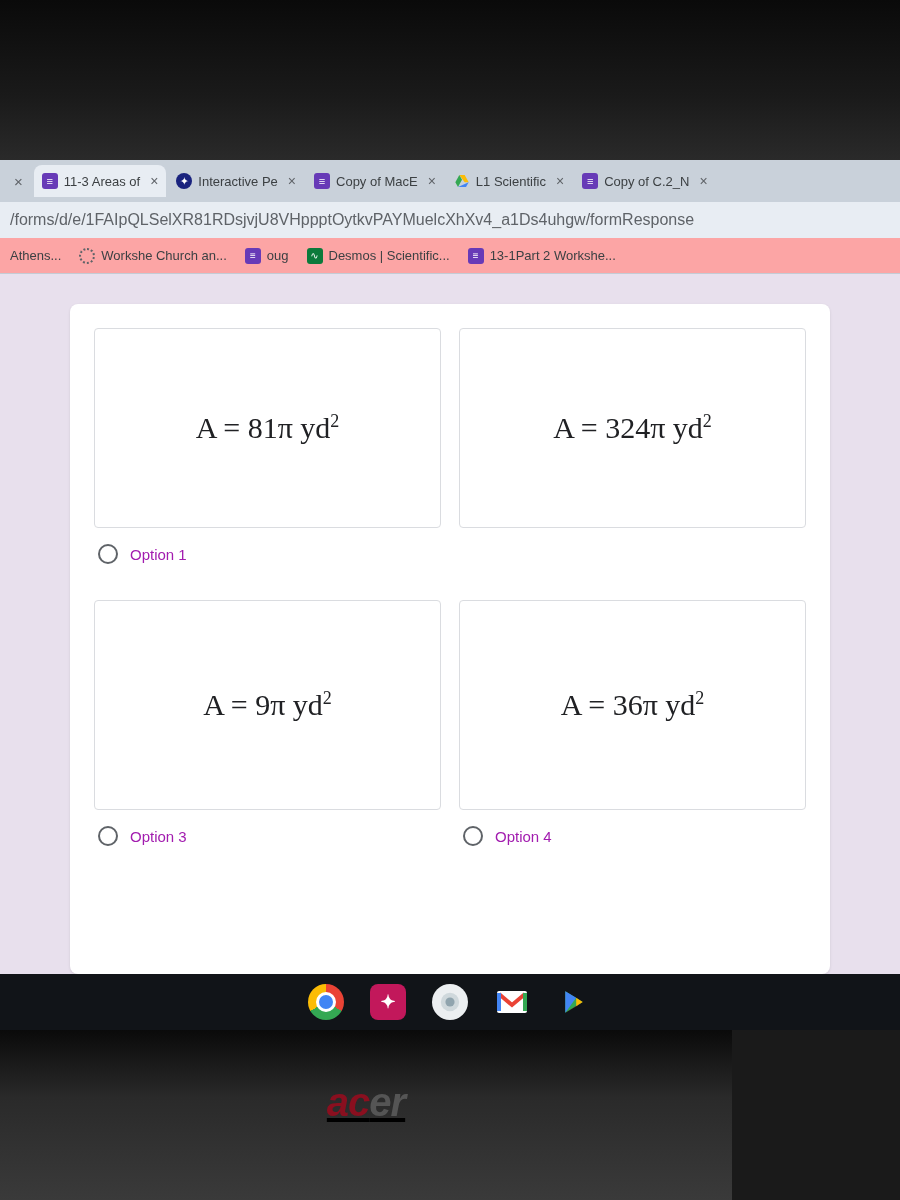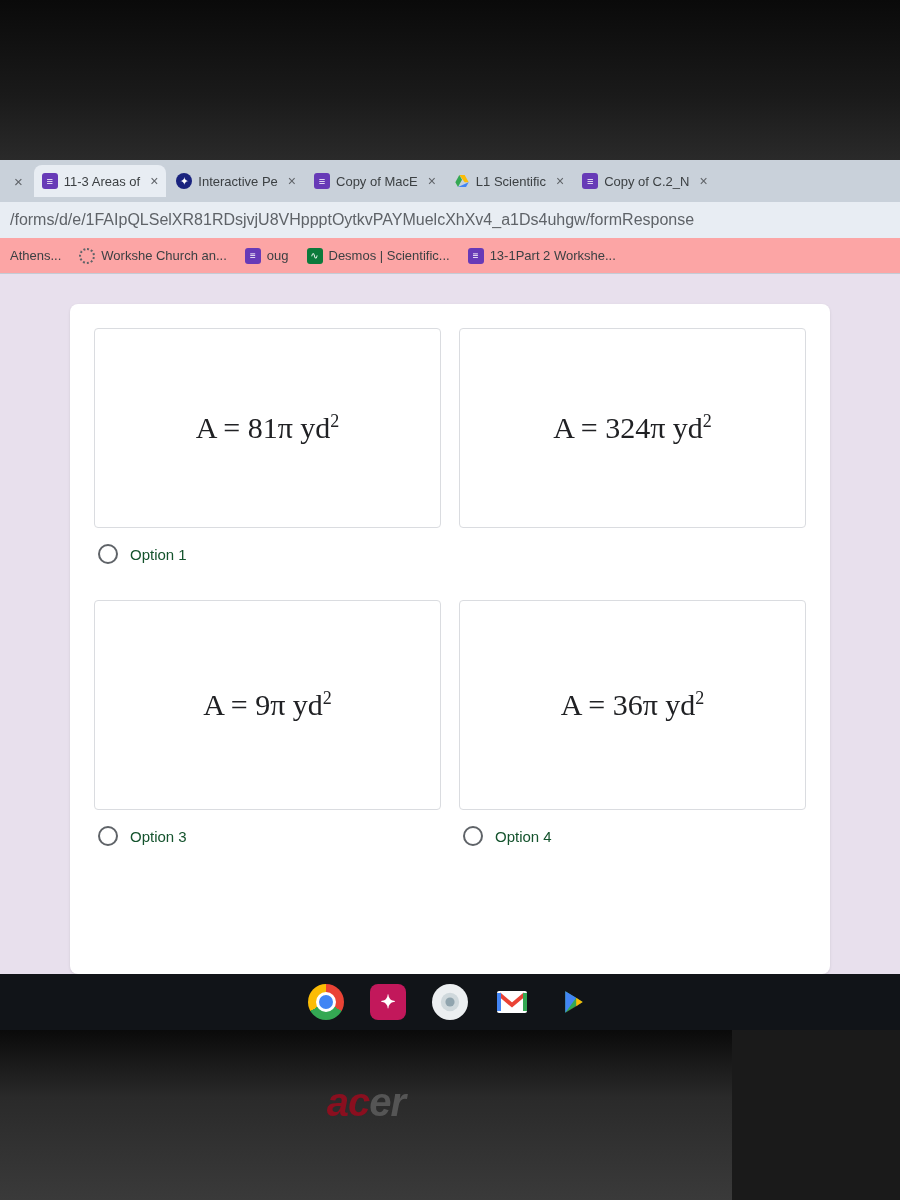--- a/index.html
+++ b/index.html
@@ -120,21 +120,21 @@
     font-size: 30px;
     color: #202124;
   }
   .img-box.tall { height: 210px; }
   .opt-row {
     display: flex;
     align-items: center;
     gap: 12px;
     padding: 16px 4px 18px 4px;
     font-size: 15px;
-    color: #14532d;
+    color: #a21caf;
   }
   .radio {
     width: 20px; height: 20px;
     border: 2px solid #5f6368;
     border-radius: 50%;
     flex-shrink: 0;
   }
   .shelf {
     height: 56px;
     background: #111418;
@@ -161,20 +161,21 @@
   .sicon.files { background: #eceff1; }
   .sicon.gmail { background: transparent; }
   .sicon.play { background: transparent; }
   .bezel-bottom {
     position: absolute;
     top: 1030px; left: 0;
     width: 732px; height: 170px;
     background: linear-gradient(180deg, #0a0a0a 0%, #2a2a2a 40%, #3a3a3a 100%);
     display: flex; align-items: flex-start; justify-content: center;
     padding-top: 50px;
+    text-decoration: underline;
   }
   .brand {
     font-size: 40px; font-weight: bold; font-style: italic;
     color: #8a0f1f;
     letter-spacing: -1px;
   }
   .brand .gray { color: #555; }
   sup { font-size: 0.6em; }
 </style>
 </head>

